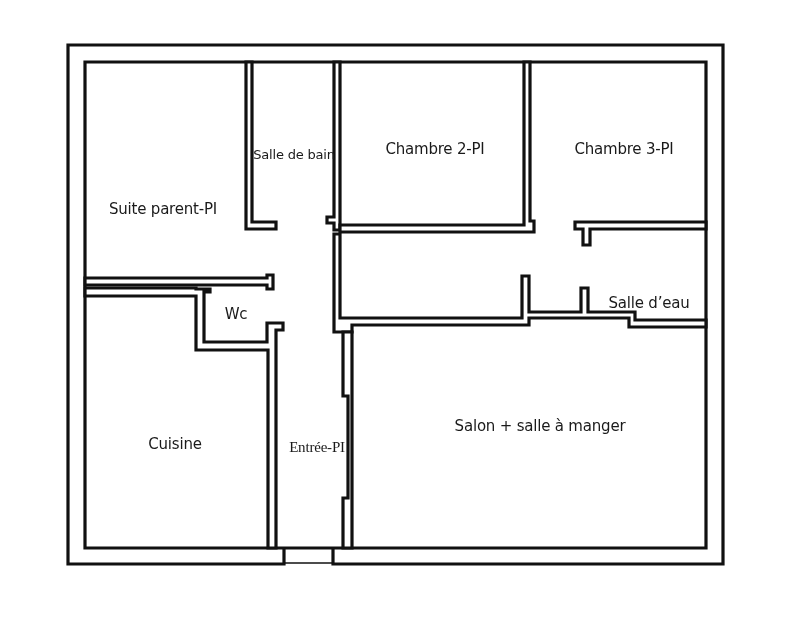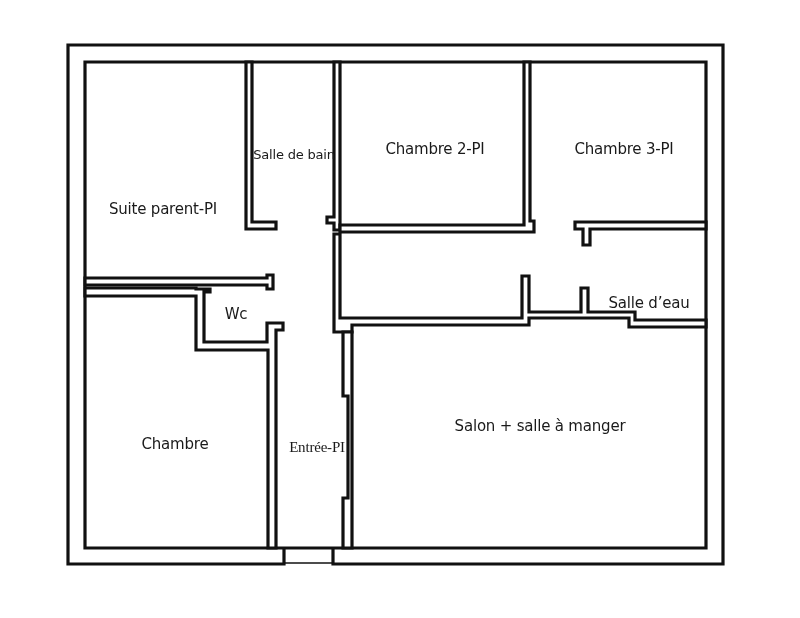--- a/index.html
+++ b/index.html
@@ -40,15 +40,15 @@
 </svg>
 
 <div class="watermark">                </div>
 
 <div class="room-label" style="left:163px;top:161px;margin-top:48px;">Suite parent-PI</div>
 <div class="room-label small" style="left:294px;top:154px;">Salle de bain</div>
 <div class="room-label" style="left:435px;top:149px;">Chambre 2-PI</div>
 <div class="room-label" style="left:624px;top:149px;">Chambre 3-PI</div>
 <div class="room-label" style="left:649px;top:267px;margin-top:36px;">Salle d’eau</div>
 <div class="room-label" style="left:236px;top:314px;text-align:center;">Wc</div>
-<div class="room-label" style="left:175px;top:444px;">Chambre</div>
+<div class="room-label" style="left:175px;top:444px;">Cuisine</div>
 <div class="room-label" style="left:317px;top:447px;font-family:Liberation Serif, serif;">Entrée-PI</div>
 <div class="room-label" style="left:540px;top:426px;">Salon + salle à manger</div>
 
 </body></html>

